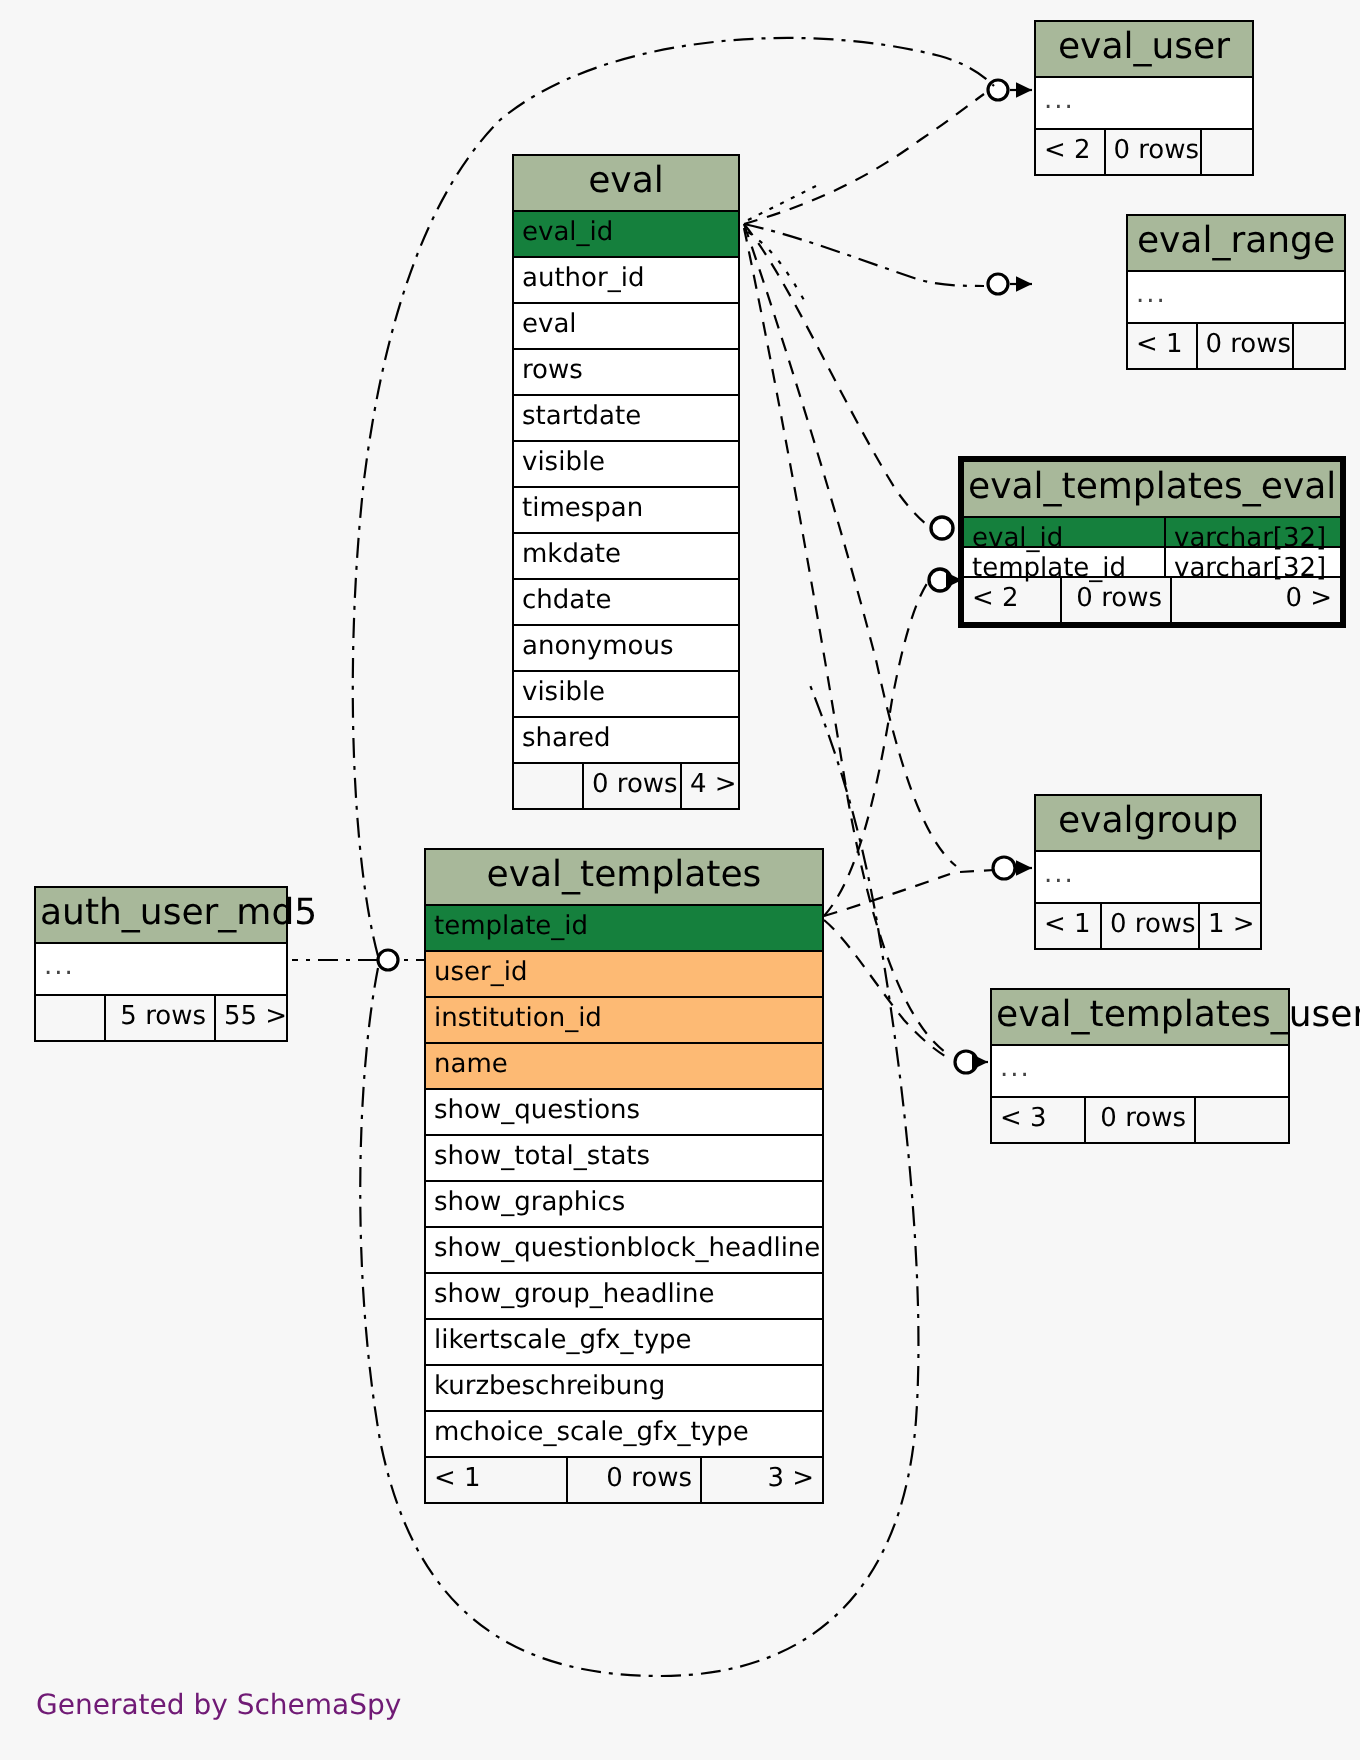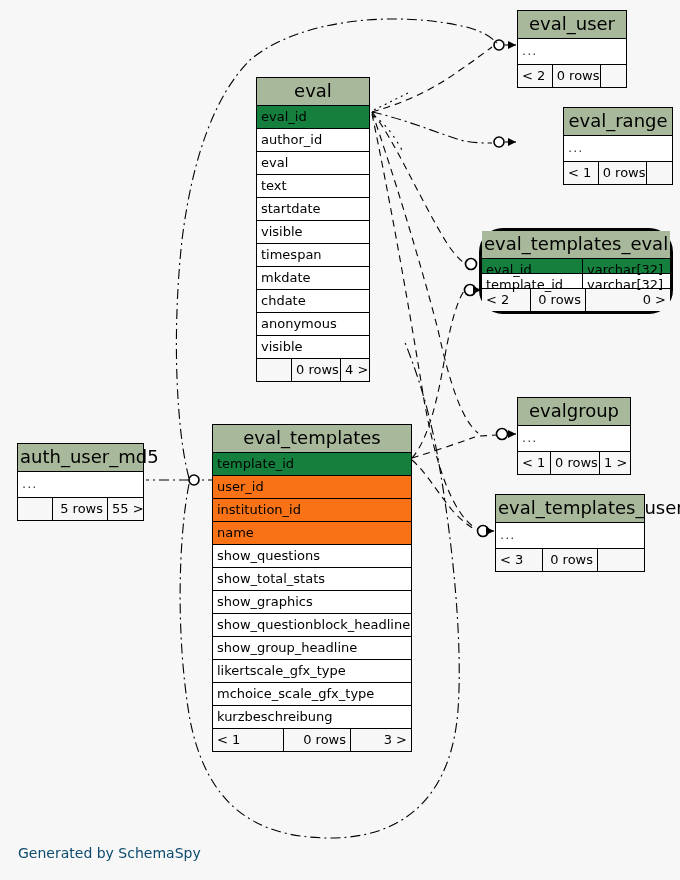--- a/index.html
+++ b/index.html
@@ -57,21 +57,21 @@
   .row {
     border-bottom: 1px solid #000;
     padding: 4px 3px 4px 4px;
     white-space: nowrap;
     background: #ffffff;
     height: 14px;
     box-sizing: content-box;
     overflow: visible;
   }
   .row.pk { background: #15803d; }
-  .row.idx { background: #f97316; }
+  .row.idx { background: #fdba74; }
   .row.ellipsis {
     color: #444;
     letter-spacing: 1px;
     padding-top: 5px;
     padding-bottom: 6px;
   }
   .row.typed {
     display: flex;
     padding: 0;
   }
@@ -102,21 +102,21 @@
   .footer .c-left   { text-align: left; }
   .footer .c-mid    { text-align: right; border-left: 1px solid #000; border-right: 1px solid #000; }
   .footer .c-right  { text-align: right; }
 
   
   .caption {
     position: absolute;
     left: 18px;
     top: 845px;
     font-size: 14px;
-    color: #0c4a6e;
+    color: #701a75;
     white-space: nowrap;
   }
 </style>
 </head>
 <body>
 
 <div id="canvas">
 
   <svg id="edges" viewBox="0 0 680 880" width="680" height="880">
     <defs>
@@ -168,28 +168,29 @@
       <path d="M374,110 C386,104 398,98 410,92" stroke-dasharray="2,4"></path>
       <path d="M374,116 C386,124 394,136 402,150" stroke-dasharray="2,5"></path>
     </g>
   </svg>
 
   <div class="node" style="left:256px; top:77px; width:114px;">
     <div class="title">eval</div>
     <div class="row pk">eval_id</div>
     <div class="row">author_id</div>
     <div class="row">eval</div>
-    <div class="row">text</div>
+    <div class="row">rows</div>
     <div class="row">startdate</div>
     <div class="row">visible</div>
     <div class="row">timespan</div>
     <div class="row">mkdate</div>
     <div class="row">chdate</div>
     <div class="row">anonymous</div>
     <div class="row">visible</div>
+    <div class="row">shared</div>
     <div class="footer">
       <div class="cell c-left" style="width:34px;"></div>
       <div class="cell c-mid" style="width:50px;">0 rows</div>
       <div class="cell c-right" style="width:28px;">4 &gt;</div>
     </div>
   </div>
 
   <div class="node" style="left:517px; top:10px; width:110px;">
     <div class="title">eval_user</div>
     <div class="row ellipsis">...</div>
@@ -203,21 +204,21 @@
   <div class="node" style="left:517px; top:107px; width:110px;margin-left:46px;">
     <div class="title">eval_range</div>
     <div class="row ellipsis">...</div>
     <div class="footer">
       <div class="cell c-left" style="width:34px;">&lt; 1</div>
       <div class="cell c-mid" style="width:50px;">0 rows</div>
       <div class="cell c-right" style="width:25px;"></div>
     </div>
   </div>
 
-  <div class="node focal" style="left:479px; top:228px; width:194px;border-radius:24px;">
+  <div class="node focal" style="left:479px; top:228px; width:194px;">
     <div class="title">eval_templates_eval</div>
     <div class="row typed pk">
       <span class="colname" style="width:100px;">eval_id</span>
       <span class="coltype">varchar[32]</span>
     </div>
     <div class="row typed">
       <span class="colname" style="width:100px;">template_id</span>
       <span class="coltype">varchar[32]</span>
     </div>
     <div class="footer">
@@ -262,22 +263,22 @@
     <div class="row pk">template_id</div>
     <div class="row idx">user_id</div>
     <div class="row idx">institution_id</div>
     <div class="row idx">name</div>
     <div class="row">show_questions</div>
     <div class="row">show_total_stats</div>
     <div class="row">show_graphics</div>
     <div class="row">show_questionblock_headline</div>
     <div class="row">show_group_headline</div>
     <div class="row">likertscale_gfx_type</div>
+    <div class="row">kurzbeschreibung</div>
     <div class="row">mchoice_scale_gfx_type</div>
-    <div class="row">kurzbeschreibung</div>
     <div class="footer">
       <div class="cell c-left" style="width:70px;">&lt; 1</div>
       <div class="cell c-mid" style="width:68px;">0 rows</div>
       <div class="cell c-right" style="width:60px;">3 &gt;</div>
     </div>
   </div>
 
   <div class="caption">Generated by SchemaSpy</div>
 
 </div>

